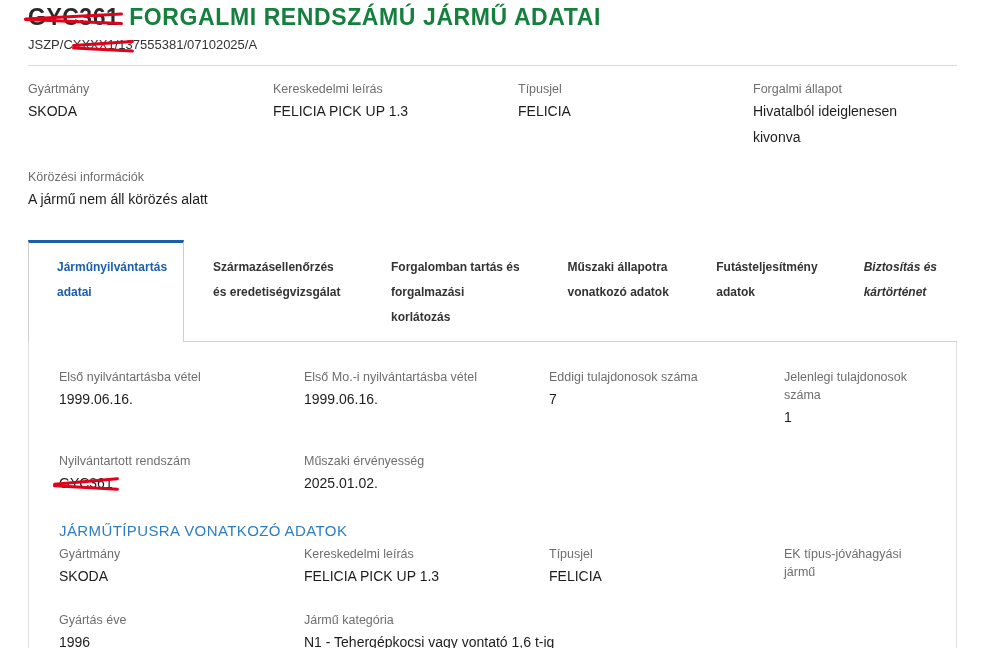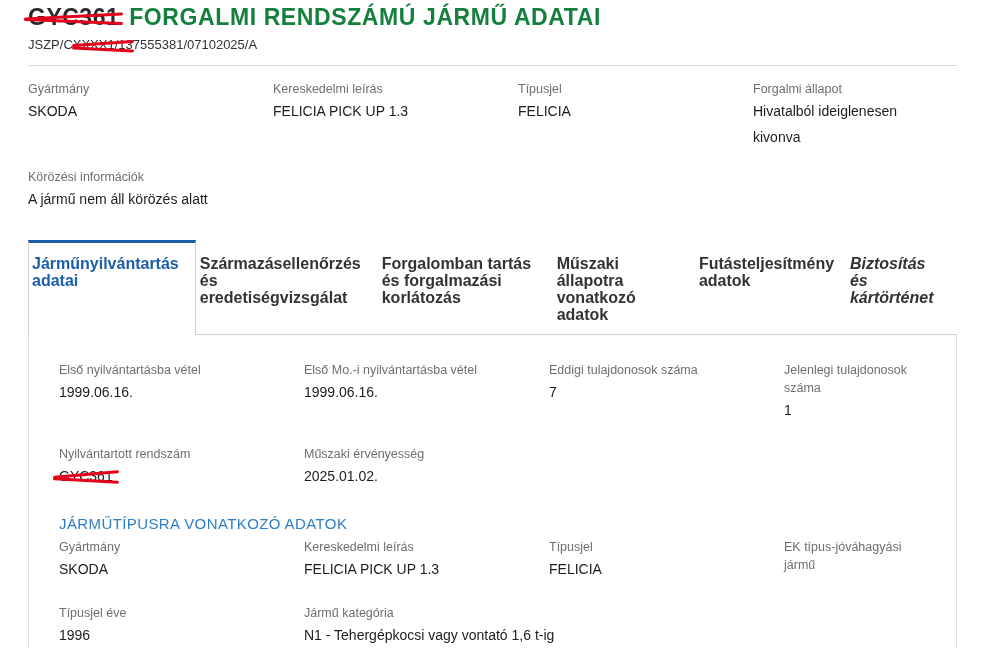--- a/index.html
+++ b/index.html
@@ -111,25 +111,25 @@
   .tabs-wrapper {
     margin-top: 28px;
     position: relative;
   }
   .tabs {
     display: flex;
     align-items: stretch;
     border-bottom: 1px solid #cfcfcf;
   }
   .tab {
-    padding: 14px 16px 12px 3px;
-    font-size: 16px;
+    padding: 14px 16px 12px 28px;
+    font-size: 12px;
     font-weight: bold;
     color: #333333;
-    line-height: 17px;
+    line-height: 25px;
     border: 1px solid transparent;
     border-bottom: none;
     margin-bottom: -1px;
     max-width: 190px;
     cursor: pointer;
     background: transparent;
   }
   .tab.active {
     color: #1b5faa;
     border-color: #cfcfcf;
@@ -283,21 +283,21 @@
           <div class="field-value">FELICIA</div>
         </div>
         <div class="field">
           <div class="field-label">EK típus-jóváhagyási jármű</div>
           <div class="field-value"></div>
         </div>
       </div>
 
       <div class="field-grid" style="margin-top:22px;">
         <div class="field">
-          <div class="field-label">Típusjel éve</div>
+          <div class="field-label">Gyártás éve</div>
           <div class="field-value">1996</div>
         </div>
         <div class="field" style="grid-column: 2 / span 3;">
           <div class="field-label">Jármű kategória</div>
           <div class="field-value">N1 - Tehergépkocsi vagy vontató 1,6 t-ig</div>
         </div>
       </div>
 
     </div>
   </div>

